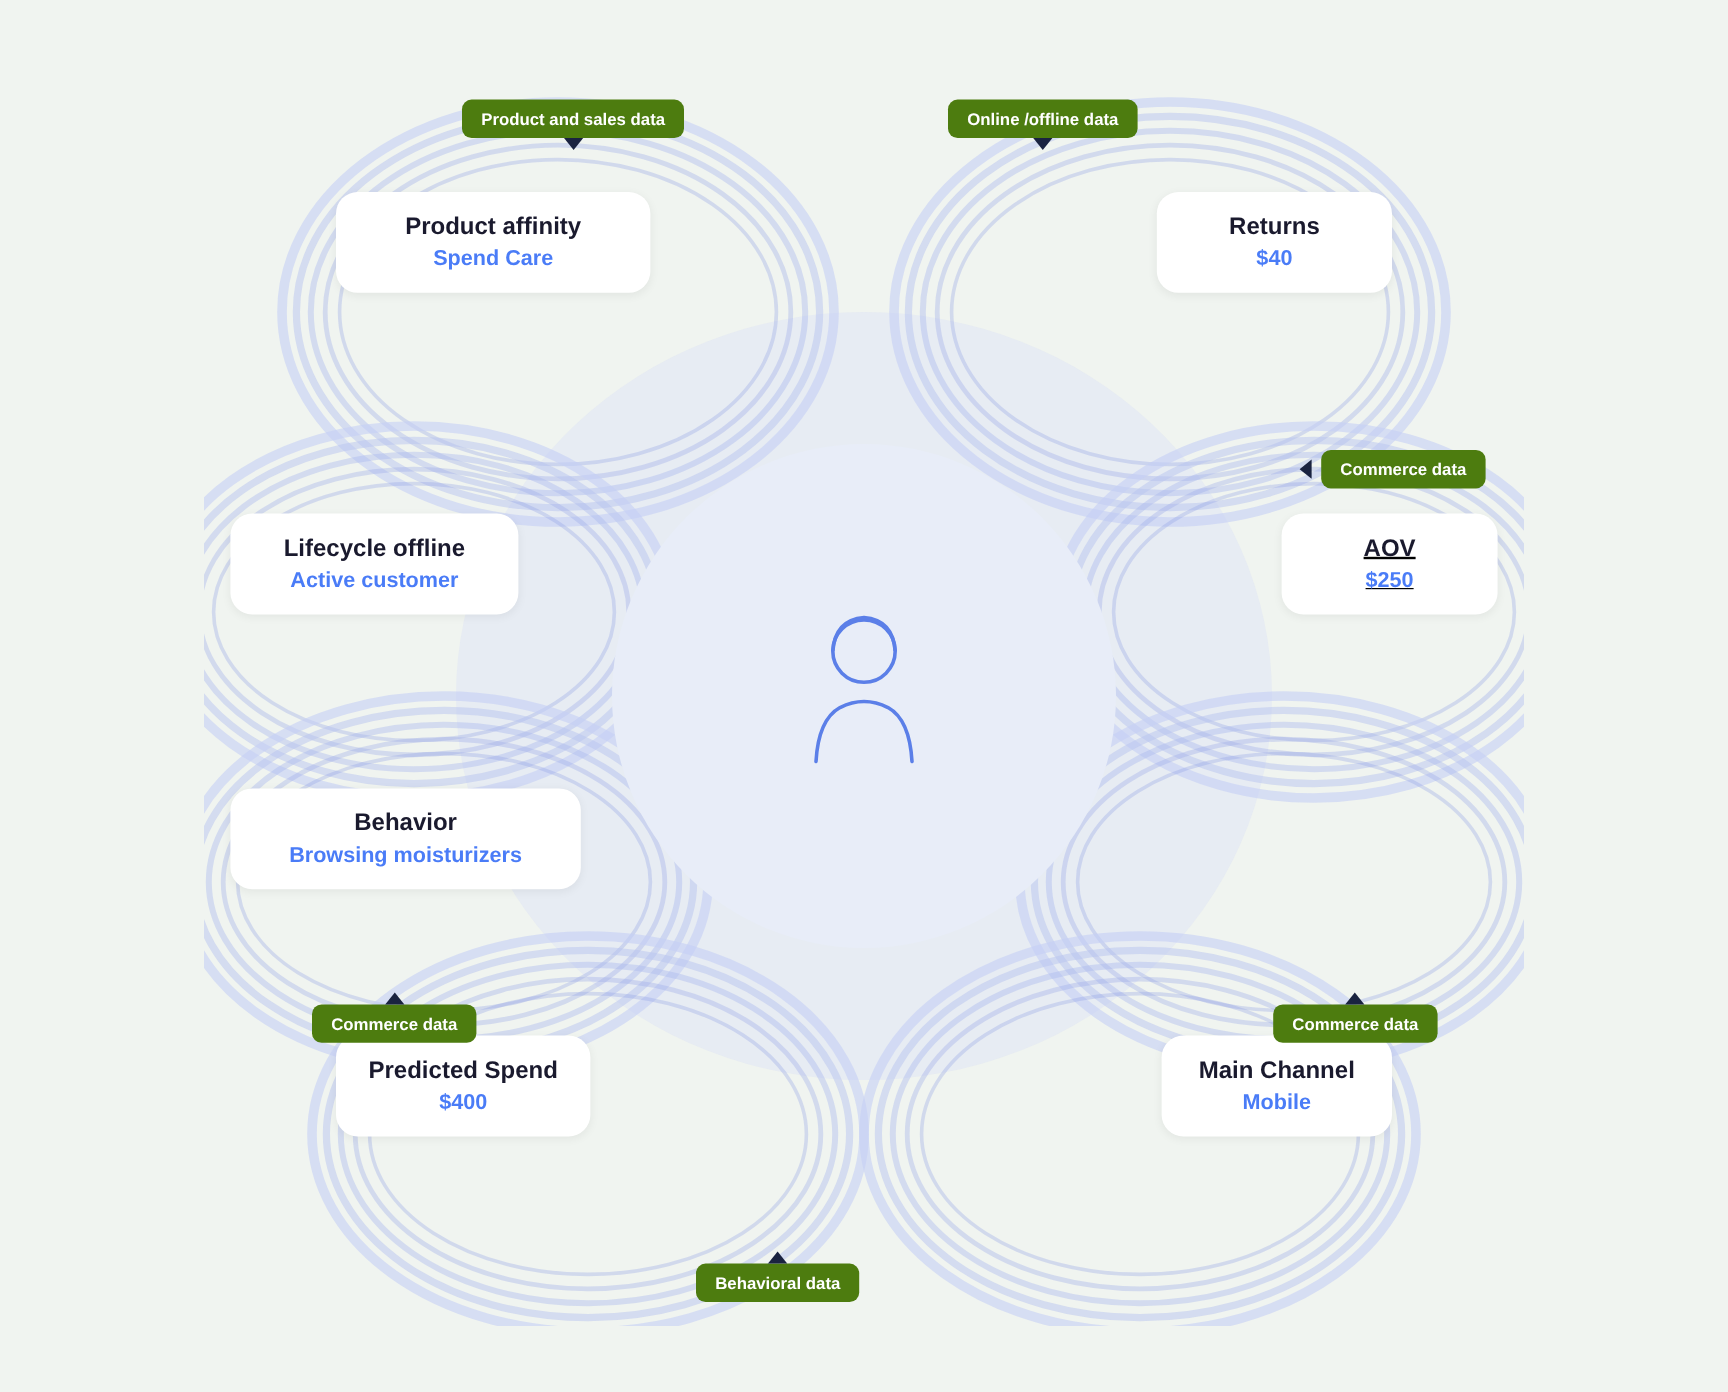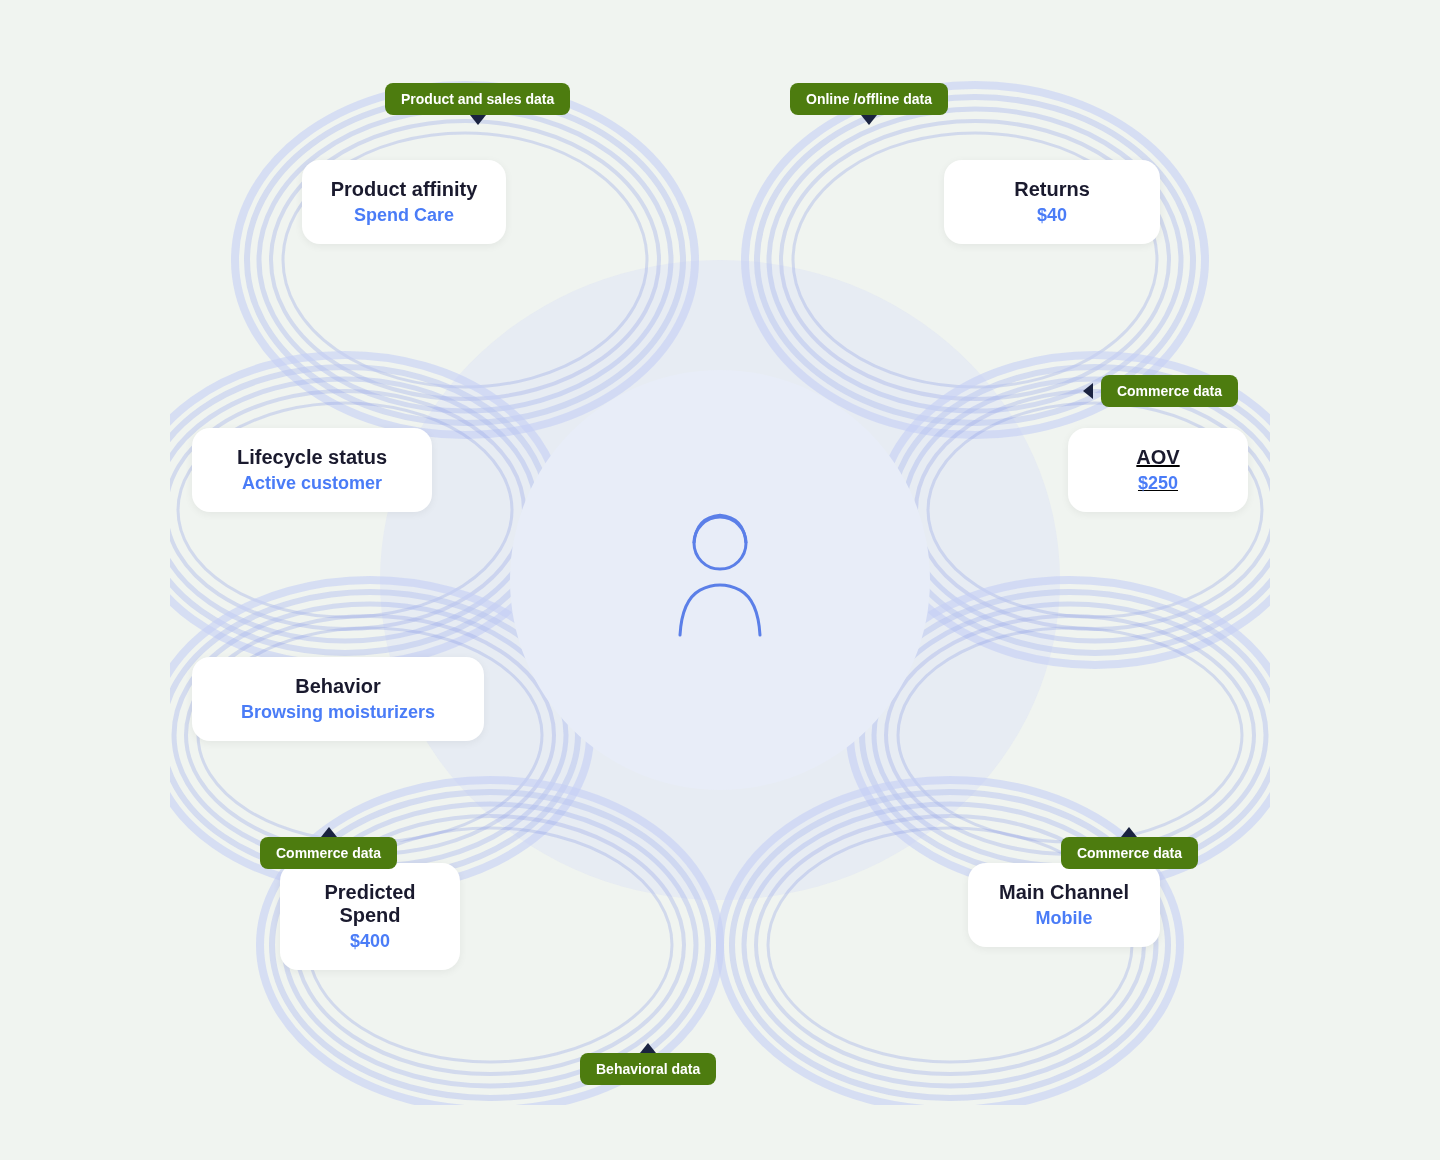--- a/index.html
+++ b/index.html
@@ -201,47 +201,47 @@
   <div class="data-label arrow-down" style="left: 620px; top: 28px;">Online /offline data</div>
 
   <div class="data-label arrow-left" style="right: 32px; top: 320px;">Commerce data</div>
 
   <div class="data-label arrow-up" style="left: 90px; top: 782px;">Commerce data</div>
 
   <div class="data-label arrow-up" style="right: 72px; top: 782px;">Commerce data</div>
 
   <div class="data-label arrow-up" style="left: 410px; bottom: 20px;">Behavioral data</div>
 
-  <div class="card" style="left: 110px; top: 105px; width: 204px; margin-left: 22px;">
+  <div class="card" style="left: 110px; top: 105px; width: 262px;">
     <div class="card-title">Product affinity</div>
     <div class="card-value">Spend Care</div>
   </div>
 
-  <div class="card" style="right: 110px; top: 105px; width: 216px;">
+  <div class="card" style="right: 110px; top: 105px; width: 196px;">
     <div class="card-title">Returns</div>
     <div class="card-value">$40</div>
   </div>
 
   <div class="card" style="left: 22px; top: 373px; width: 240px;">
-    <div class="card-title">Lifecycle status</div>
+    <div class="card-title">Lifecycle offline</div>
     <div class="card-value">Active customer</div>
   </div>
 
   <div class="card" style="right: 22px; top: 373px; width: 176px; text-decoration: underline;">
     <div class="card-title">AOV</div>
     <div class="card-value">$250</div>
   </div>
 
   <div class="card" style="left: 22px; top: 602px; width: 292px;">
     <div class="card-title">Behavior</div>
     <div class="card-value">Browsing moisturizers</div>
   </div>
 
 
-  <div class="card" style="left: 110px; top: 808px; width: 180px;">
+  <div class="card" style="left: 110px; top: 808px; width: 212px;">
     <div class="card-title">Predicted Spend</div>
     <div class="card-value">$400</div>
   </div>
 
   <div class="card" style="right: 110px; top: 808px; width: 192px;">
     <div class="card-title">Main Channel</div>
     <div class="card-value">Mobile</div>
   </div>
 
 </div>

